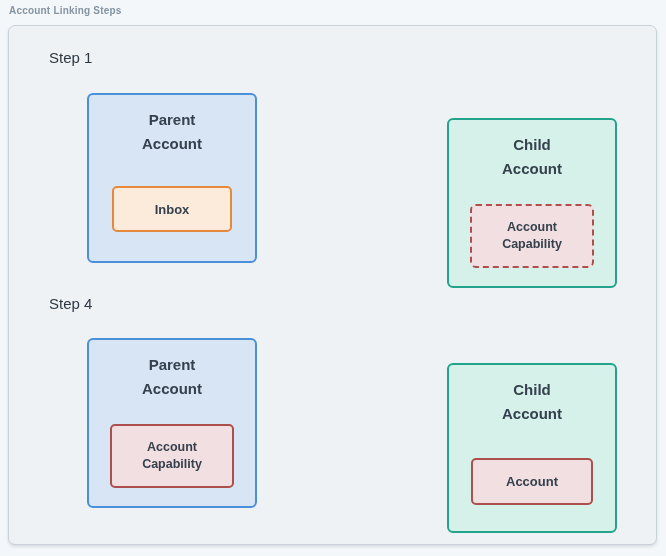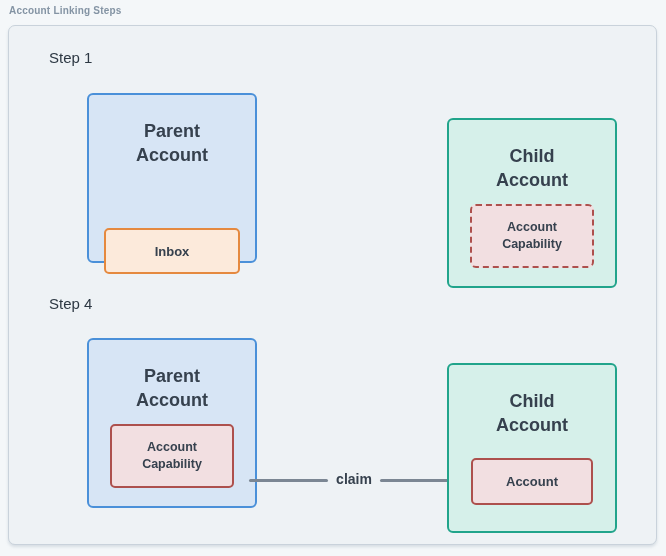--- a/index.html
+++ b/index.html
@@ -48,23 +48,23 @@
     border-style: solid;
   }
   .account.parent { background: var(--parent_fill, #d7e5f5); border-color: var(--parent_border, #4a90d9); }
   .account.child  { background: var(--child_fill, #d6f0ea);  border-color: var(--child_border, #21a48b); margin-top: 25px; }
   .pos-s1-parent { left: 78px;  top: 67px; }
   .pos-s1-child  { left: 438px; top: 67px; }
   .pos-s2-parent { left: 78px;  top: 312px; }
   .pos-s2-child  { left: 438px; top: 312px; }
 
   .acct-title {
-    padding-top: 24px;
+    padding-top: 13px;
     text-align: center;
-    font-size: 18px;
+    font-size: 15px;
     font-weight: 600;
     line-height: 24px;
     color: var(--node_text, #36414e);
   }
 
   .inner {
     position: absolute;
     left: 50%;
     transform: translateX(-50%);
     border-radius: 5px;
@@ -76,21 +76,21 @@
     justify-content: center;
     text-align: center;
     font-size: 13px;
     font-weight: 600;
     line-height: 17px;
     color: var(--node_text, #36414e);
   }
   .inner.orange { background: var(--orange_fill, #fceadb); border-color: var(--orange_border, #e5893f); }
   .inner.red    { background: var(--red_fill, #f2dfe1);    border-color: var(--red_border, #ad504d); }
   .inner.dashed { border-style: dashed; border-radius: 6px; }
-  .inner.inbox-box   { top: 91px; width: 136px; height: 46px; margin-top: 42px; }
+  .inner.inbox-box   { top: 91px; width: 120px; height: 46px; }
   .inner.cap-box     { top: 84px; width: 124px; height: 64px; font-size: 12.5px; }
   .inner.account-box { top: 93px; width: 122px; height: 47px; }
 
   .arrow {
     position: absolute;
     height: 20px;
     display: flex;
     align-items: center;
   }
   .arrow .line {
@@ -161,26 +161,20 @@
     <div class="acct-title">
       <div>Parent</div>
       <div>Account</div>
     </div>
     <div class="inner red cap-box">
       <div>Account</div>
       <div>Capability</div>
     </div>
   </div>
 
-  <div class="arrow pos-claim">
-    <span class="line"></span>
-    <span class="arrow-label">claim</span>
-    <span class="line"></span>
-    <span class="head-right"></span>
-  </div>
 
   <div class="account child pos-s2-child">
     <div class="acct-title">
       <div>Child</div>
       <div>Account</div>
     </div>
     <div class="inner red account-box">
       <div>Account</div>
     </div>
   </div>

